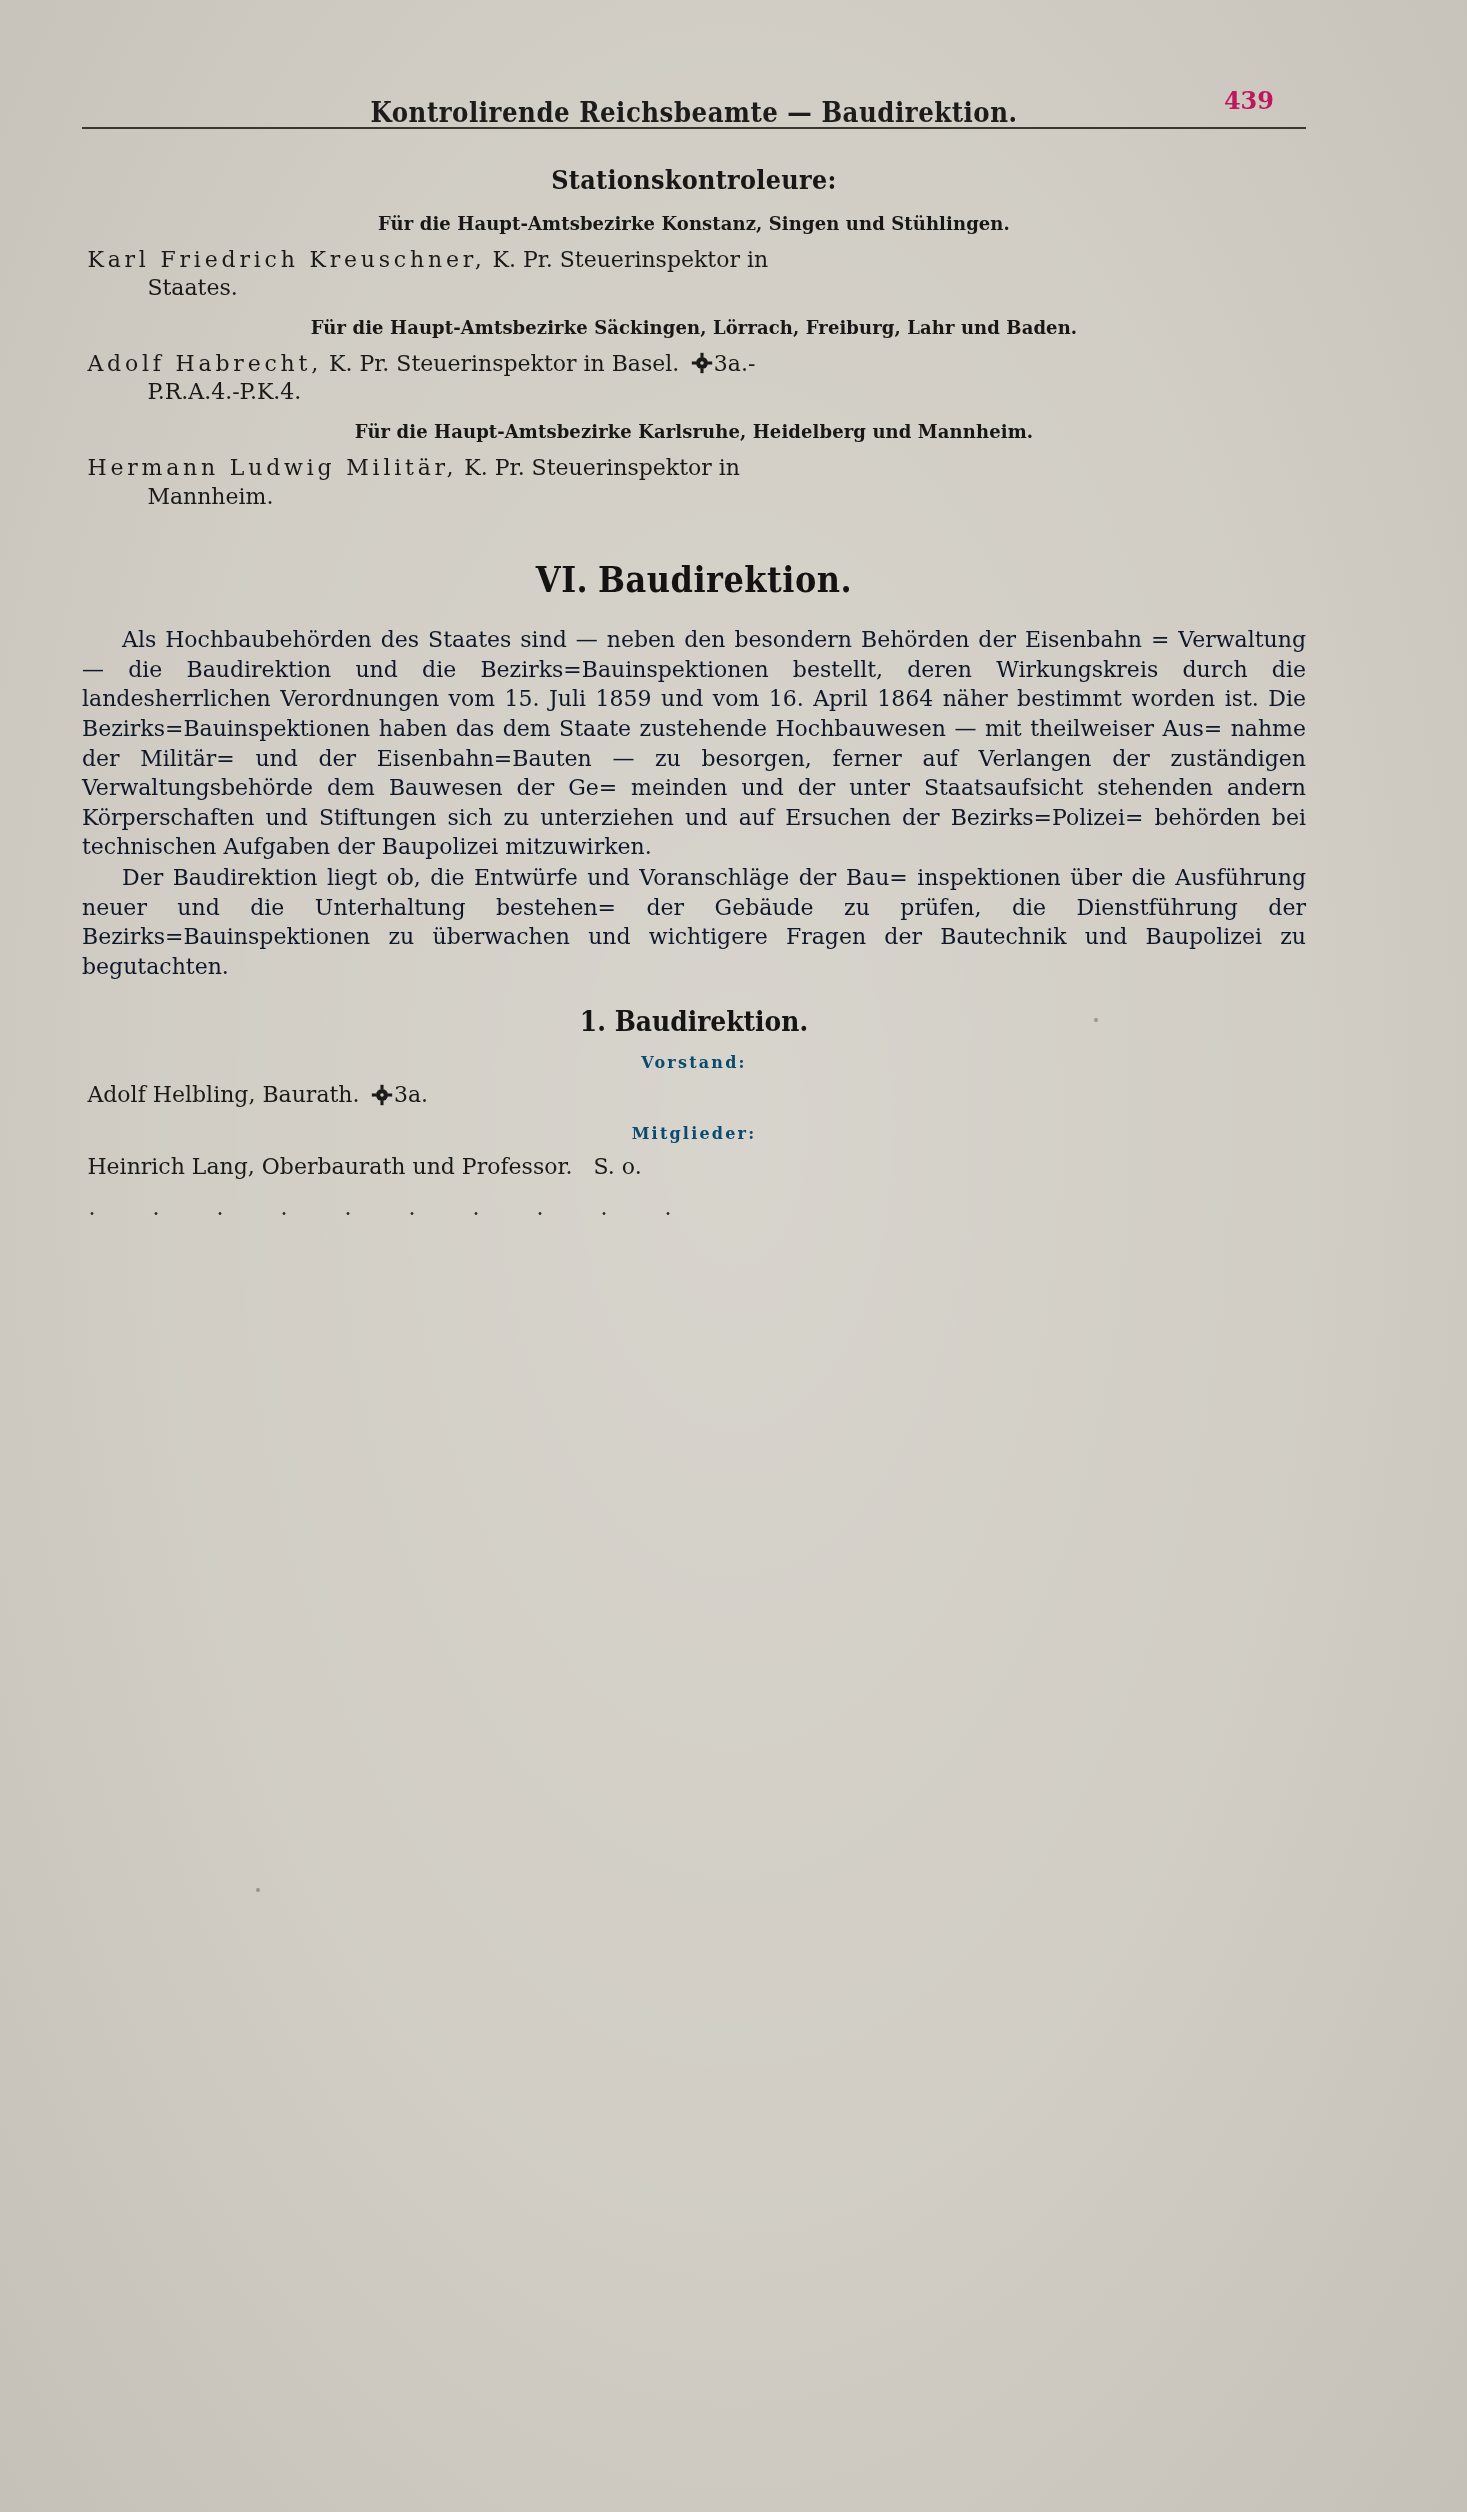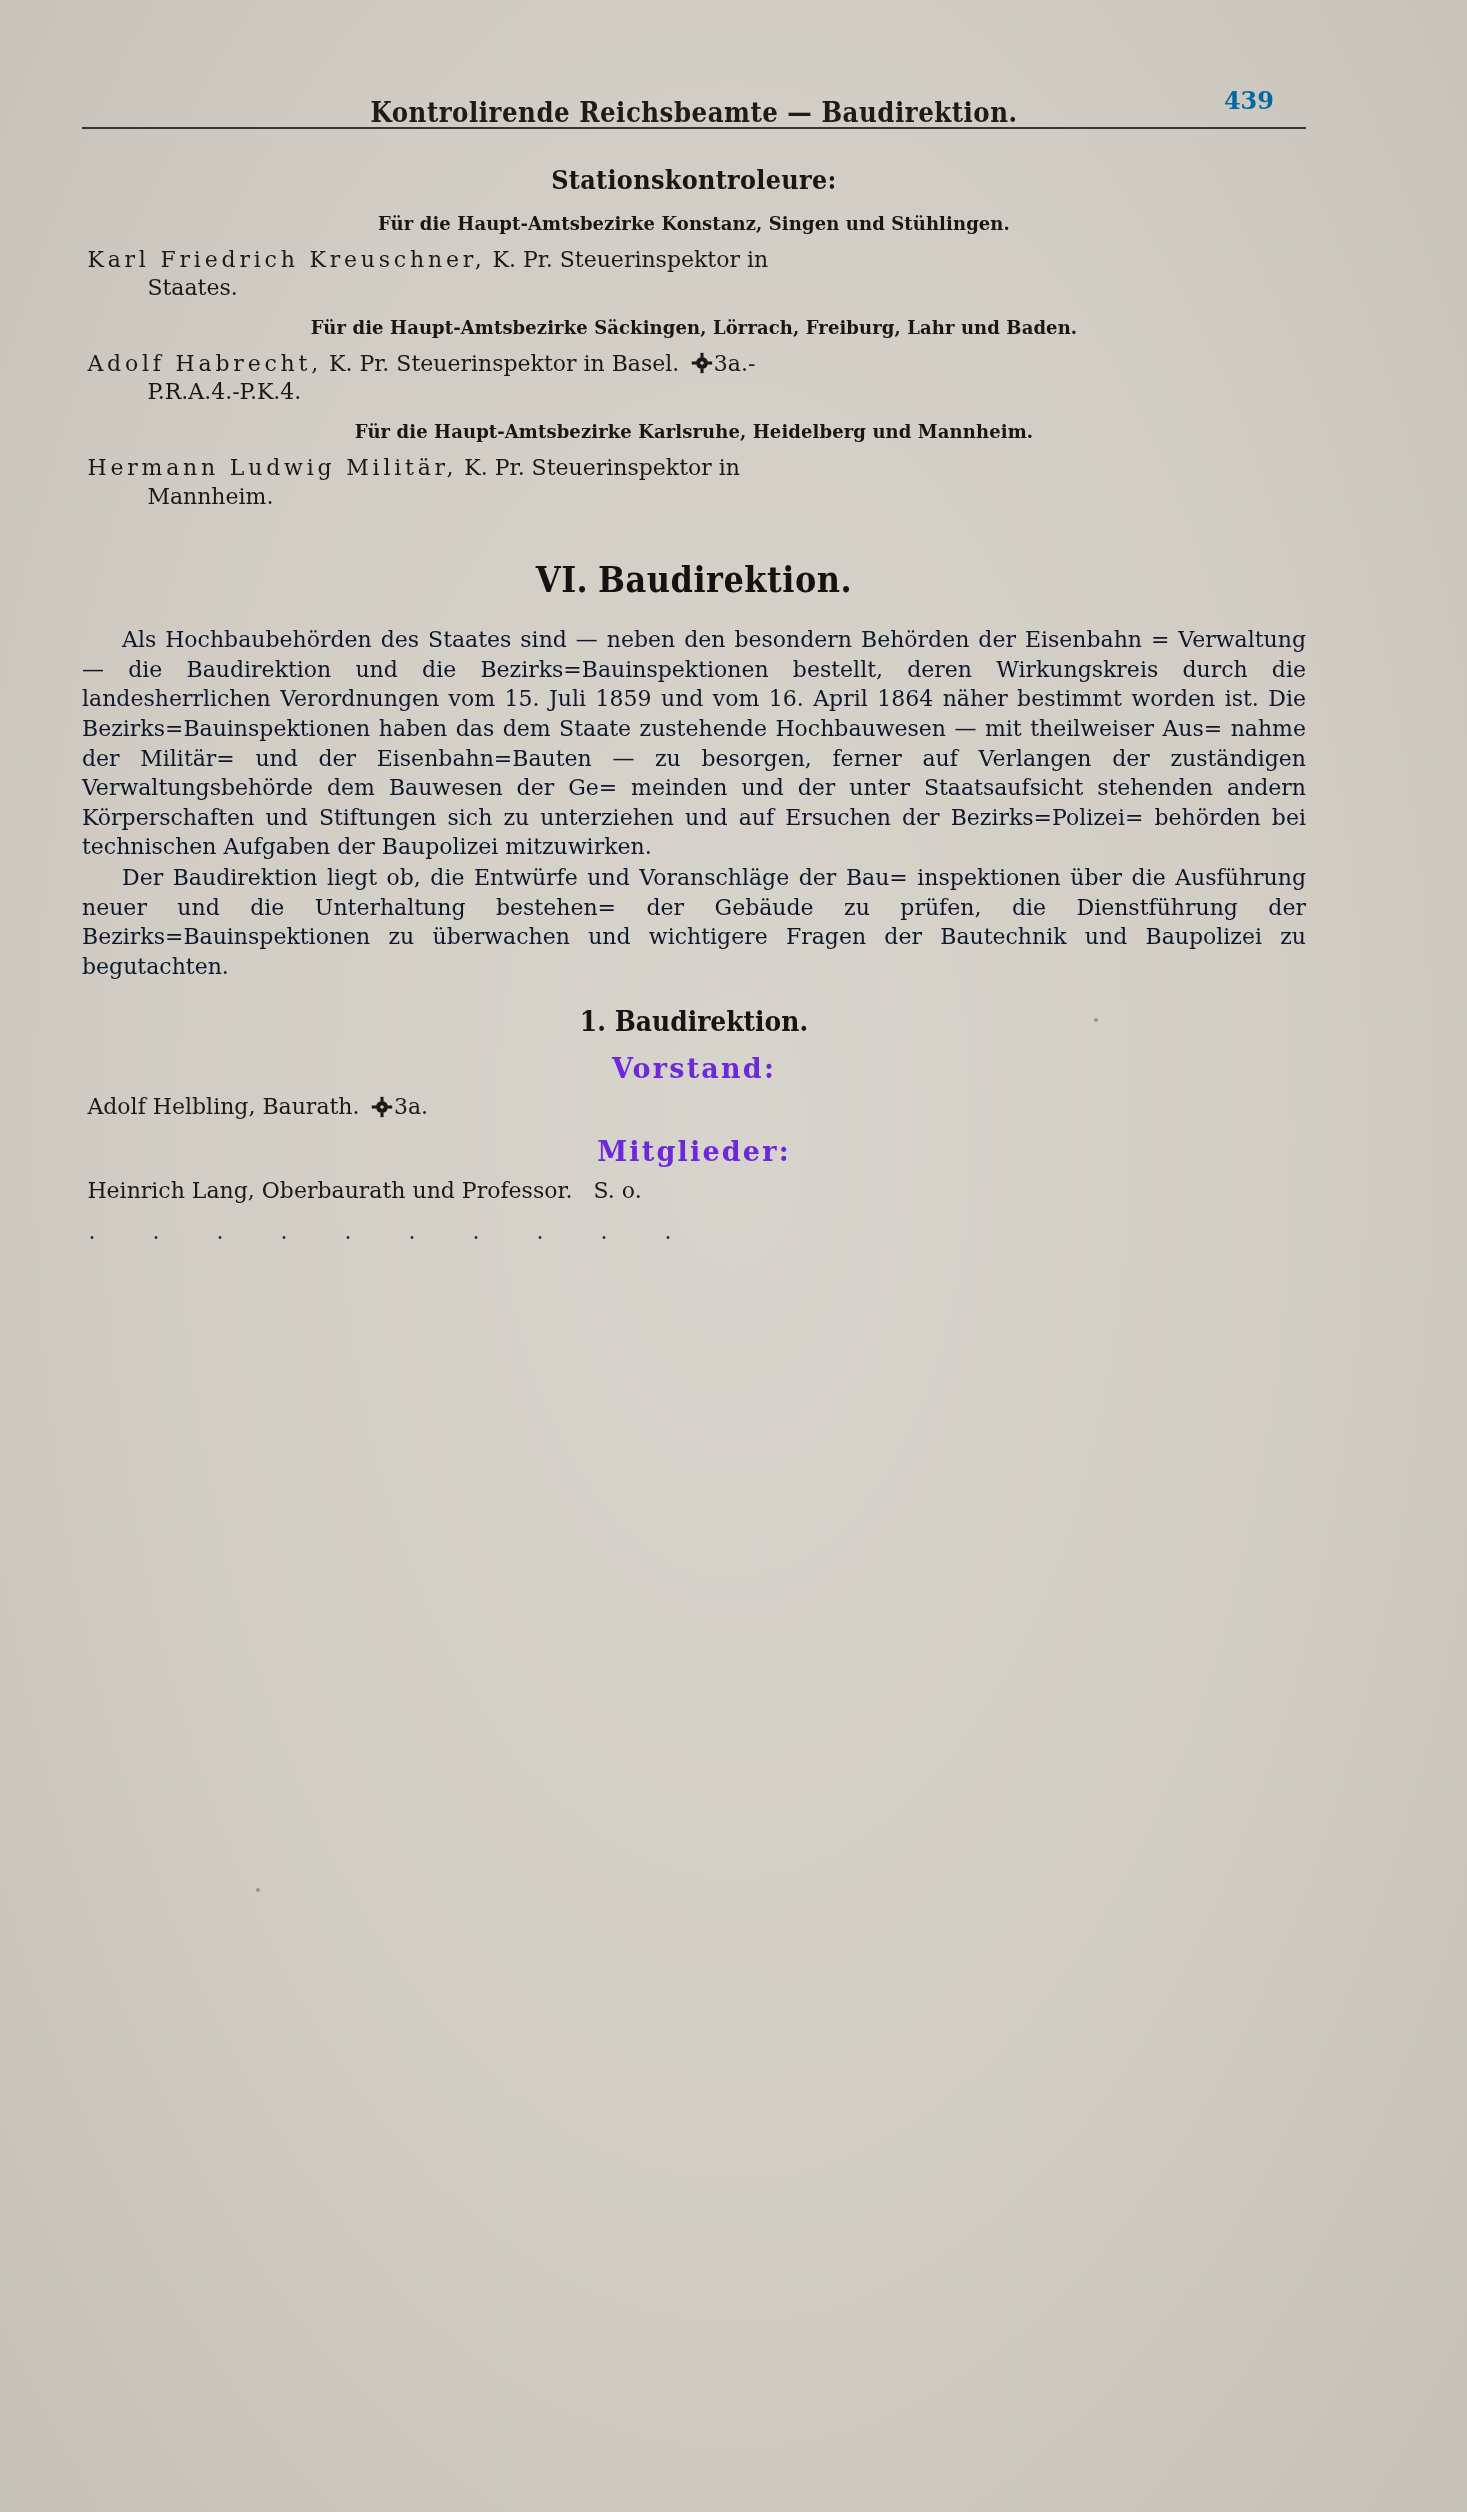--- a/index.html
+++ b/index.html
@@ -46,21 +46,21 @@
     letter-spacing: 0.5px;
     color: #1d1c1a;
     transform: scaleY(1.12);
   }
   .running-head .rh-page {
     position: absolute;
     right: 32px;
     bottom: 12px;
     font-size: 24px;
     font-weight: 700;
-    color: #0369a1;
+    color: #be185d;
     font-family: "DejaVu Serif", serif;
   }
   .rule {
     height: 2.2px;
     background: #3a3733;
     width: 100%;
     margin-bottom: 36px;
   }
   .sec-head {
     text-align: center;
@@ -125,23 +125,23 @@
     text-align: center;
     font-size: 25px;
     font-weight: 700;
     color: #161513;
     margin: 26px 0 16.3px 0;
     transform: scaleY(1.08);
   }
 
   .role-head {
     text-align: center;
-    font-size: 27px;
+    font-size: 16px;
     font-weight: 600;
-    color: #6d28d9;
+    color: #0c4a6e;
     letter-spacing: 2.2px;
     margin: 14px 0 9.8px 0;
   }
 
   
   .order-mark {
     display: inline-block;
     position: relative;
     width: 22px;
     height: 22px;

